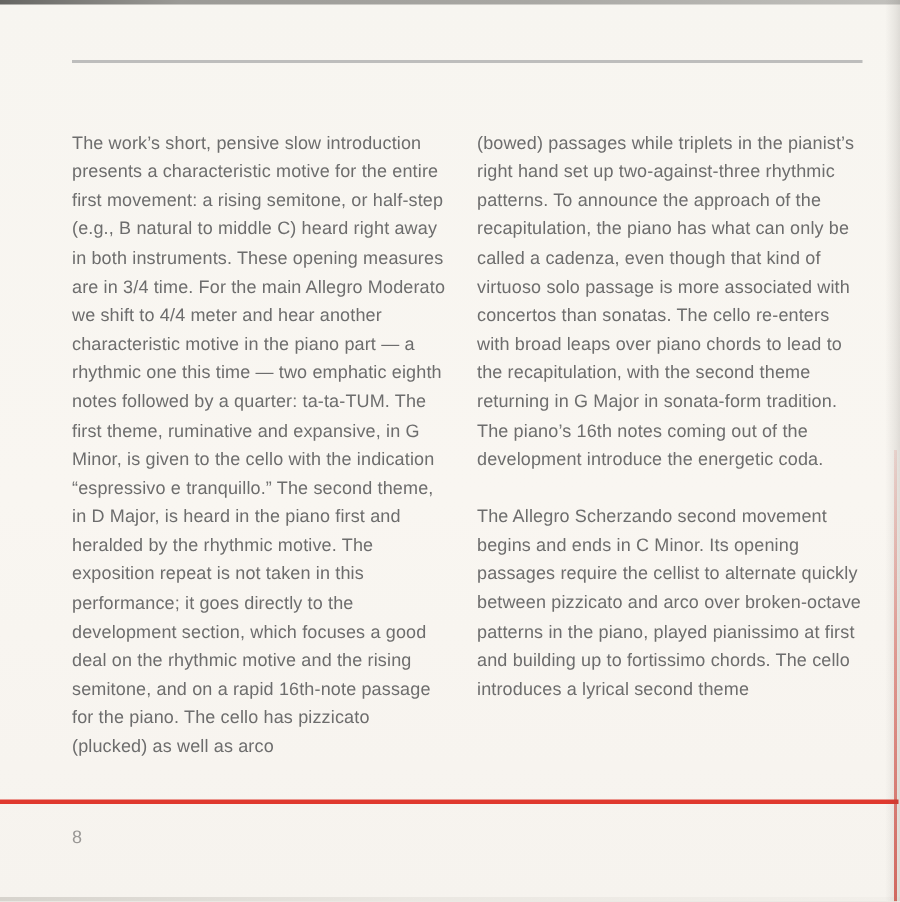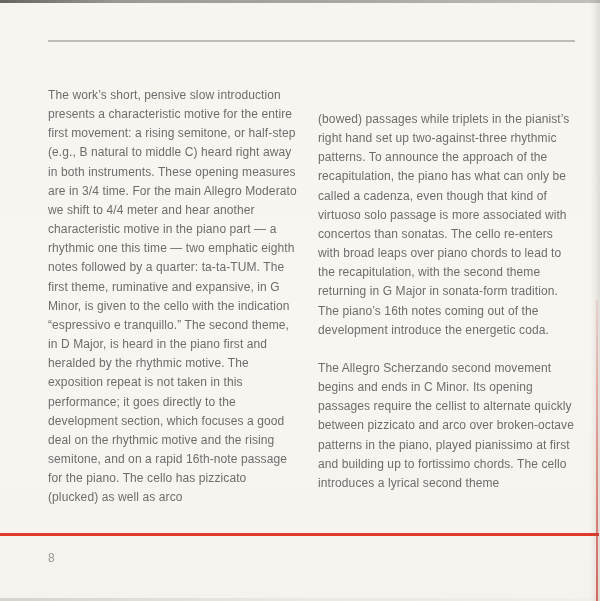--- a/index.html
+++ b/index.html
@@ -37,21 +37,21 @@
     display: flex;
     gap: 18px;
   }
   .col { 
     color: #6d6d6d;
     font-size: 12px;
     line-height: 19.15px;
     letter-spacing: 0.1px;
   }
   .col.left  { width: 252px; }
-  .col.right { width: 258px; margin-top: 24px; }
+  .col.right { width: 258px; }
   .col p { margin: 0 0 19px 0; }
   
   .red-line {
     position: absolute;
     left: 0; top: 533px;
     width: 599px; height: 3px;
     background: #e0392e;
   }
   
   .red-edge {

